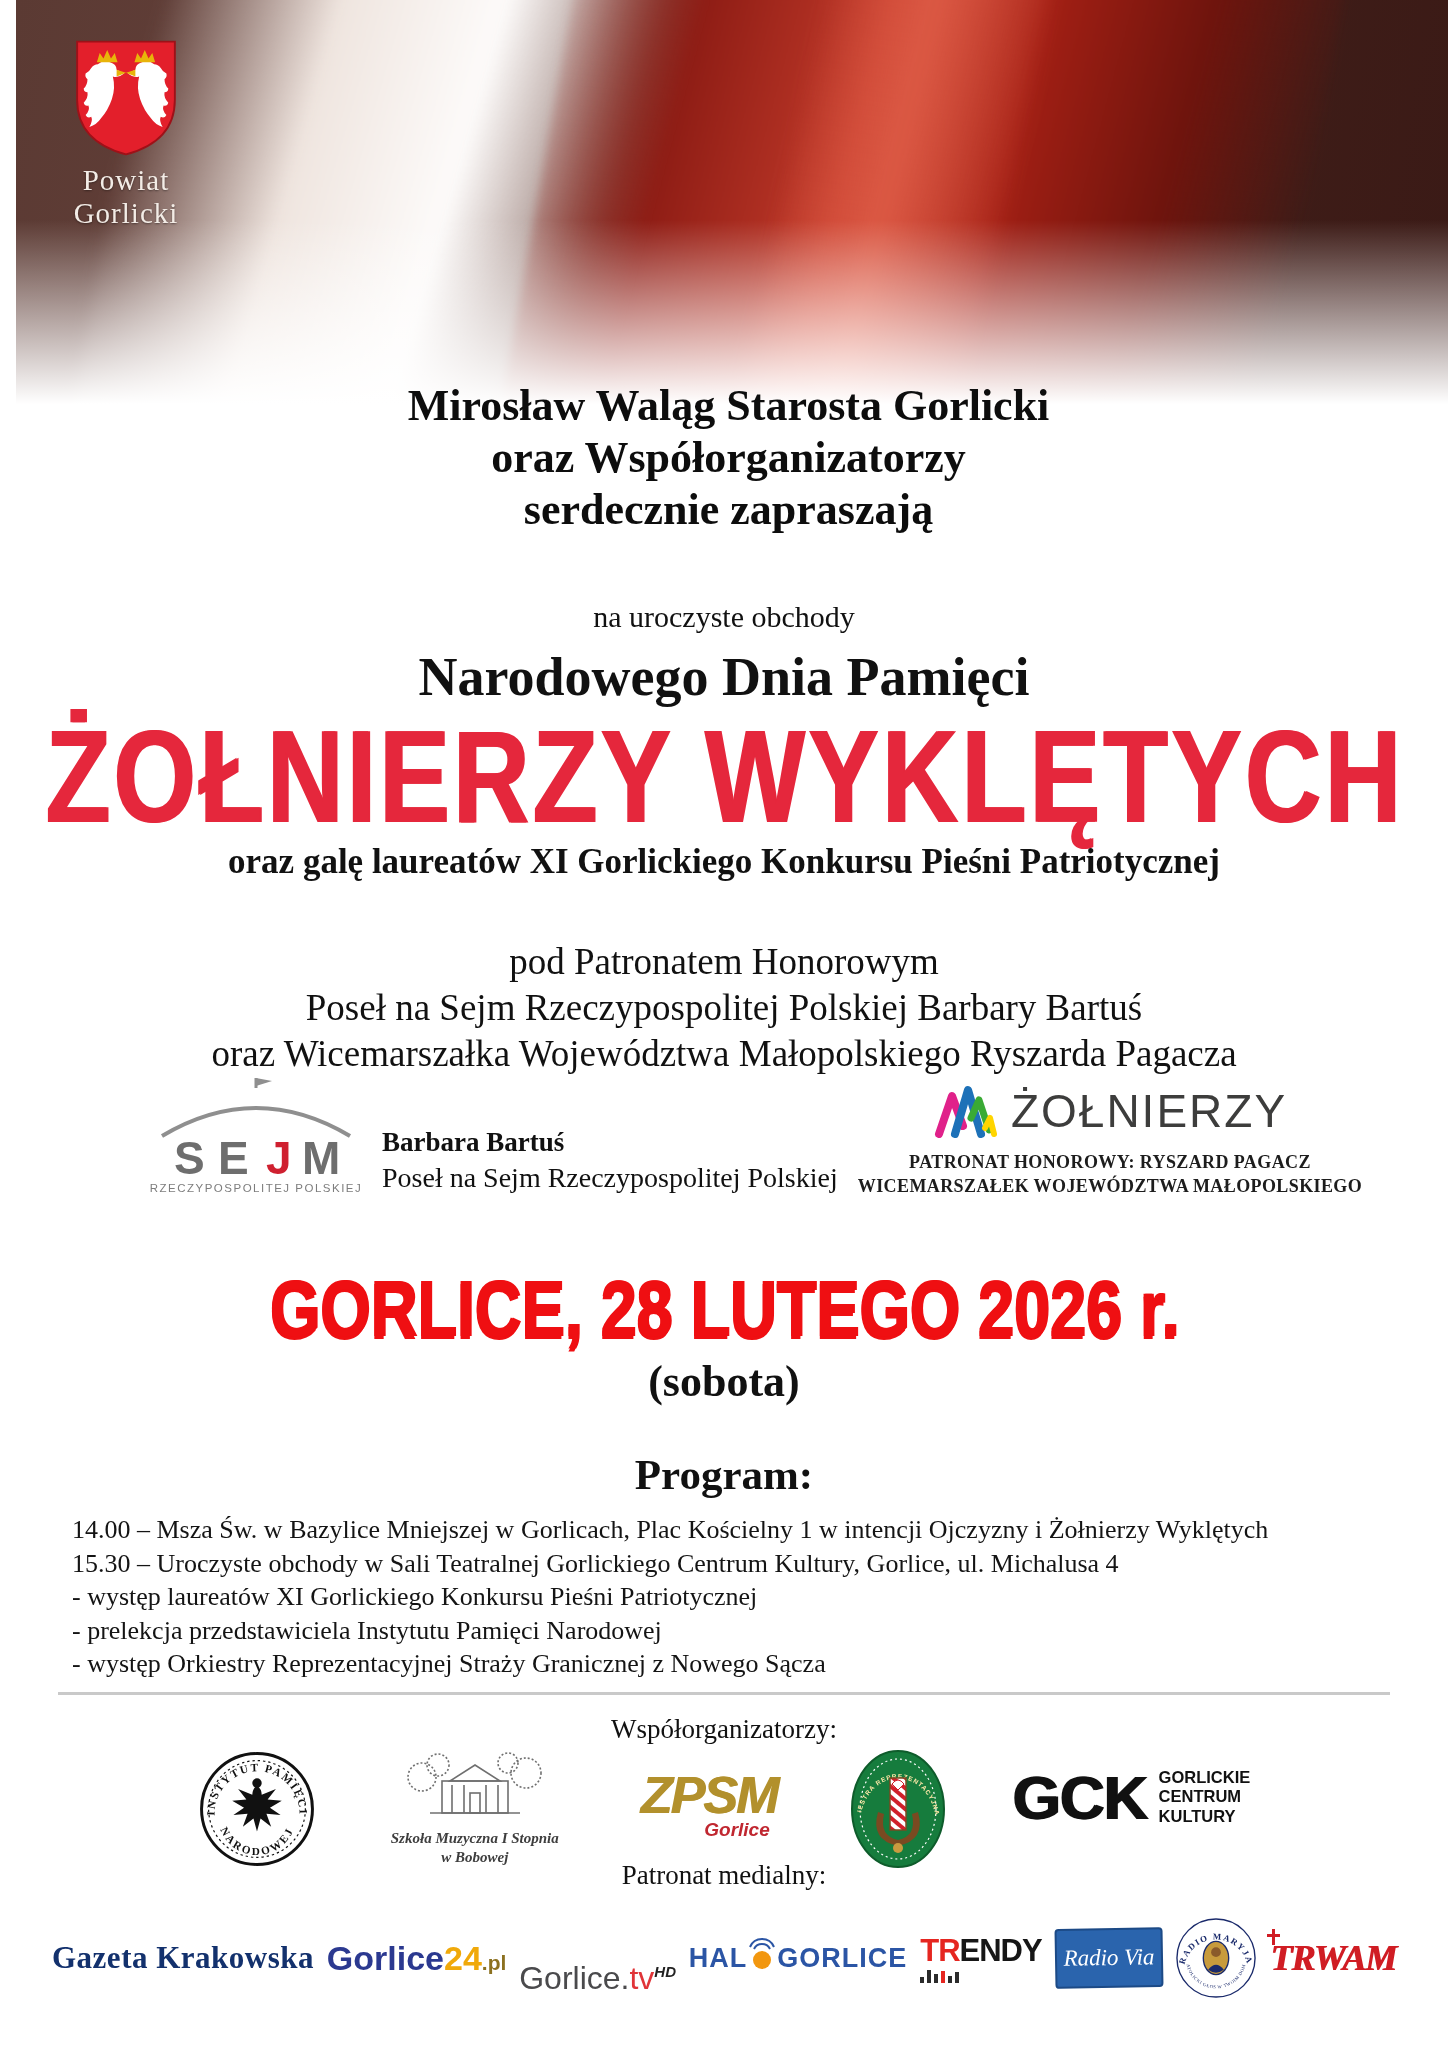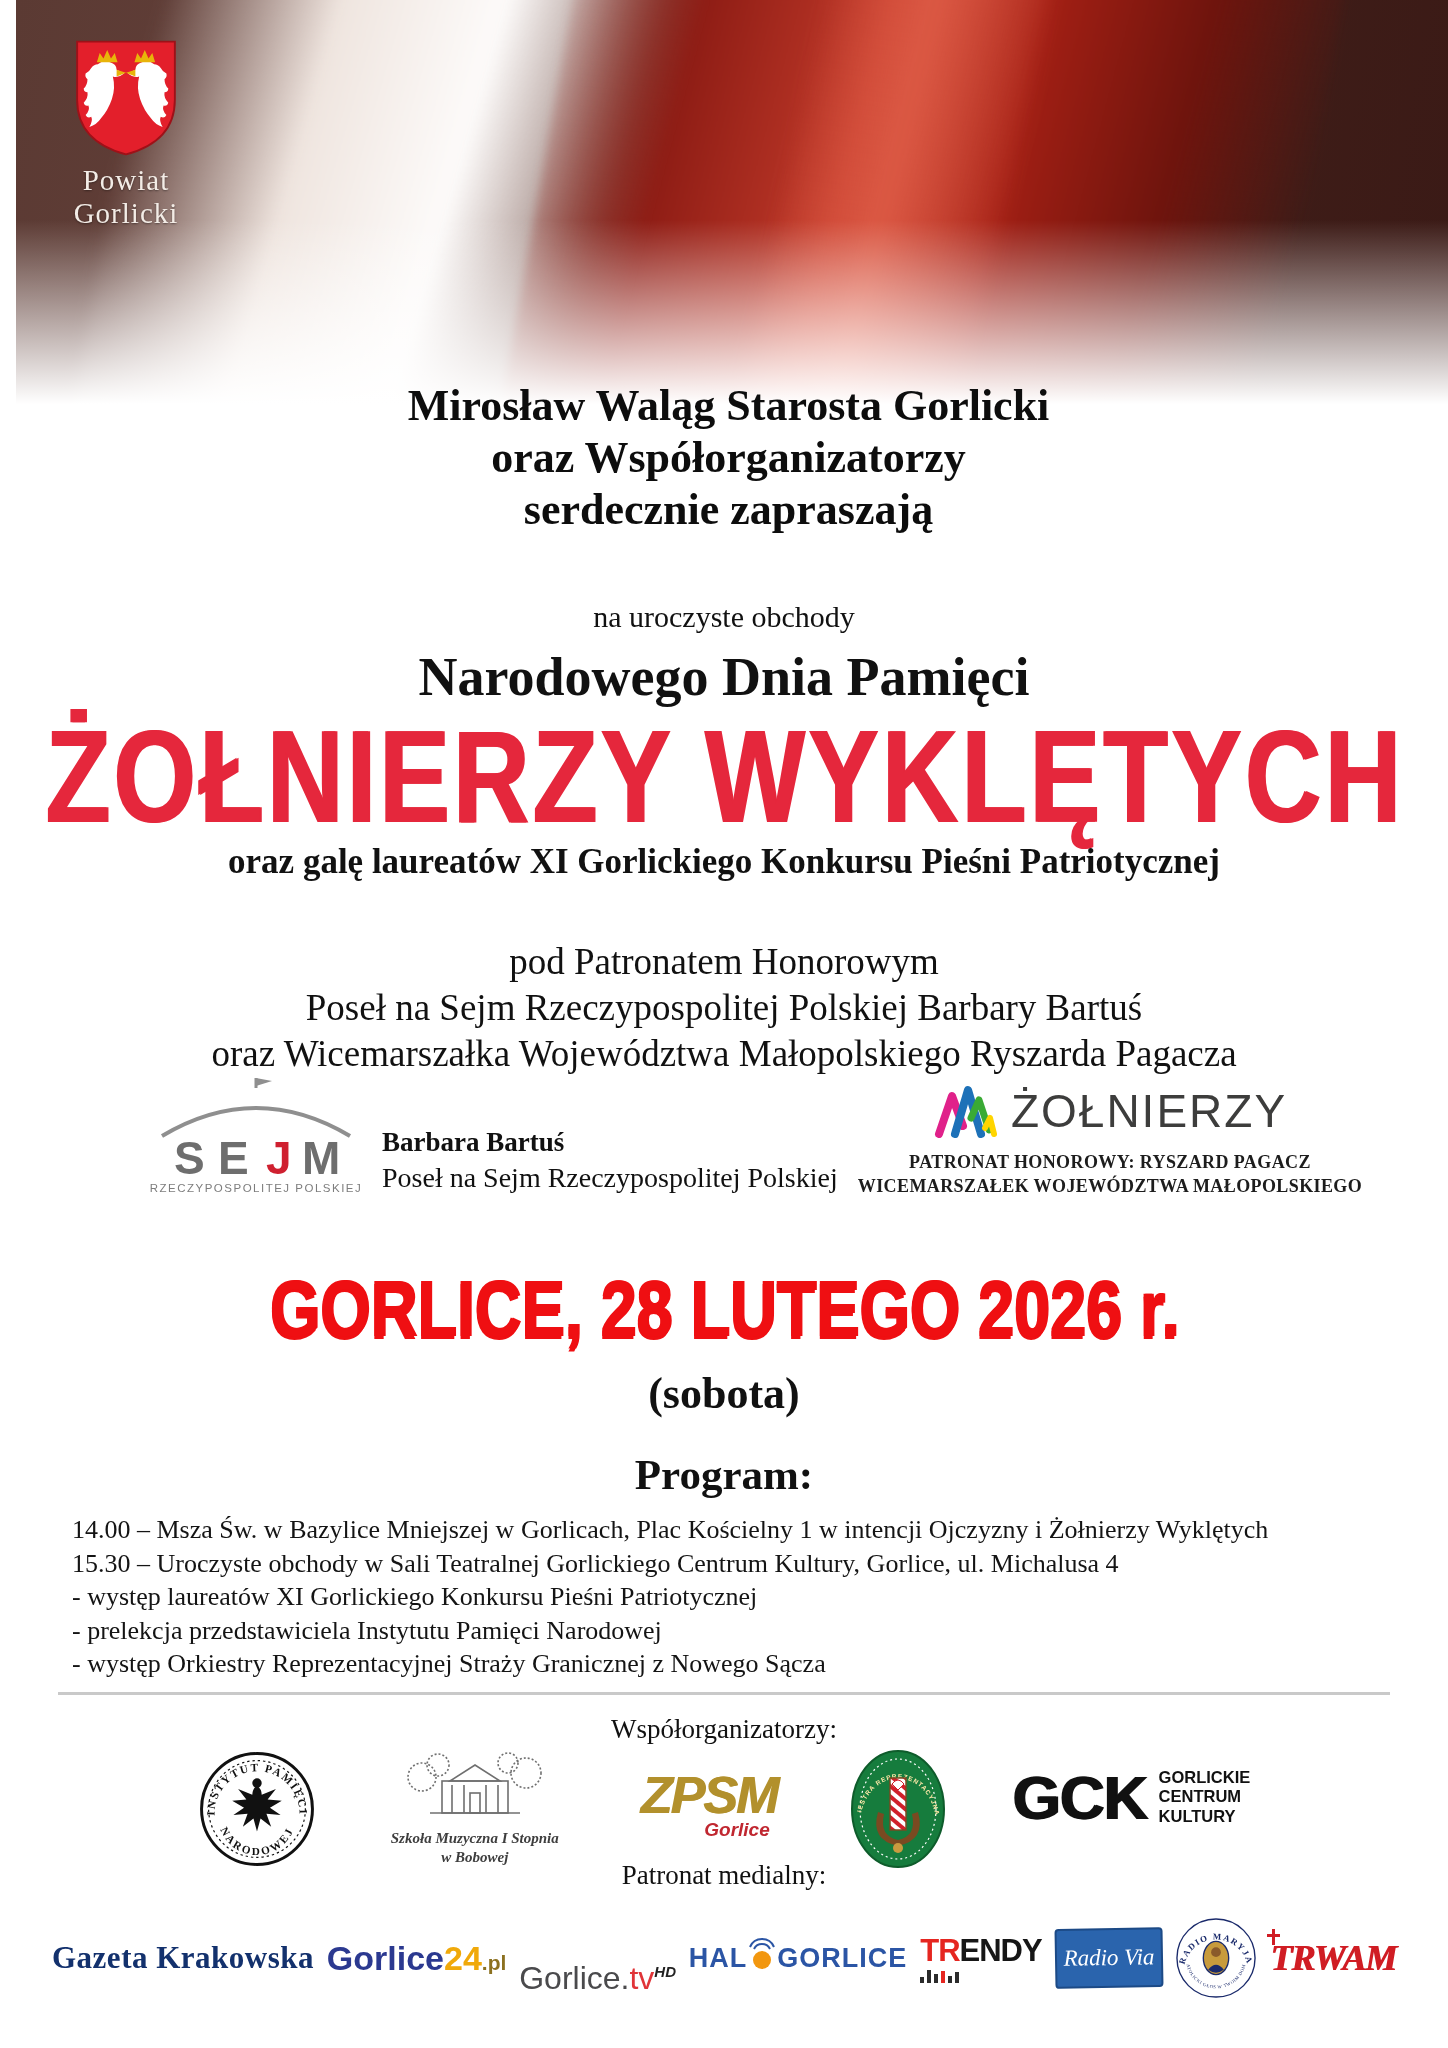--- a/index.html
+++ b/index.html
@@ -44,21 +44,21 @@
   .bartus .nm{font-weight:bold;font-size:27px;display:block;}
   .bartus .rl{font-size:28px;display:block;}
   .malo{position:absolute;left:830px;top:6px;width:560px;text-align:center;}
   .malo-logo{display:flex;align-items:center;justify-content:center;gap:14px;}
   .malo-name{font-family:"Liberation Sans",sans-serif;font-size:46px;color:#3d3d3c;letter-spacing:2px;}
   .malo-pat{margin-top:12px;font-size:18px;font-weight:bold;color:#1d1d1d;line-height:1.35;letter-spacing:.4px;}
   
   .date{top:1262px;font-family:"Liberation Sans",sans-serif;font-weight:bold;font-size:66px;
         color:#ef0f12;letter-spacing:0;transform:scale(.98,1.22);transform-origin:50% 0;
         text-shadow:2px 0 0 #ef0f12,0 2px 0 #ef0f12;}
-  .weekday{top:1356px;font-size:44px;font-weight:bold;margin-top:12px;}
+  .weekday{top:1356px;font-size:44px;font-weight:bold;}
   
   .prog-h{top:1450px;font-size:43px;font-weight:bold;}
   .prog-list{position:absolute;top:1513px;left:72px;right:30px;font-size:26px;line-height:33.5px;
         color:#141414;}
   .prog-list div{white-space:nowrap;}
   .divider{position:absolute;top:1692px;left:58px;width:1332px;height:3px;background:#c9c9c9;}
   .sec-label{font-size:27px;}
   .coorg-label{top:1714px;}
   .media-label{top:1860px;}
   

